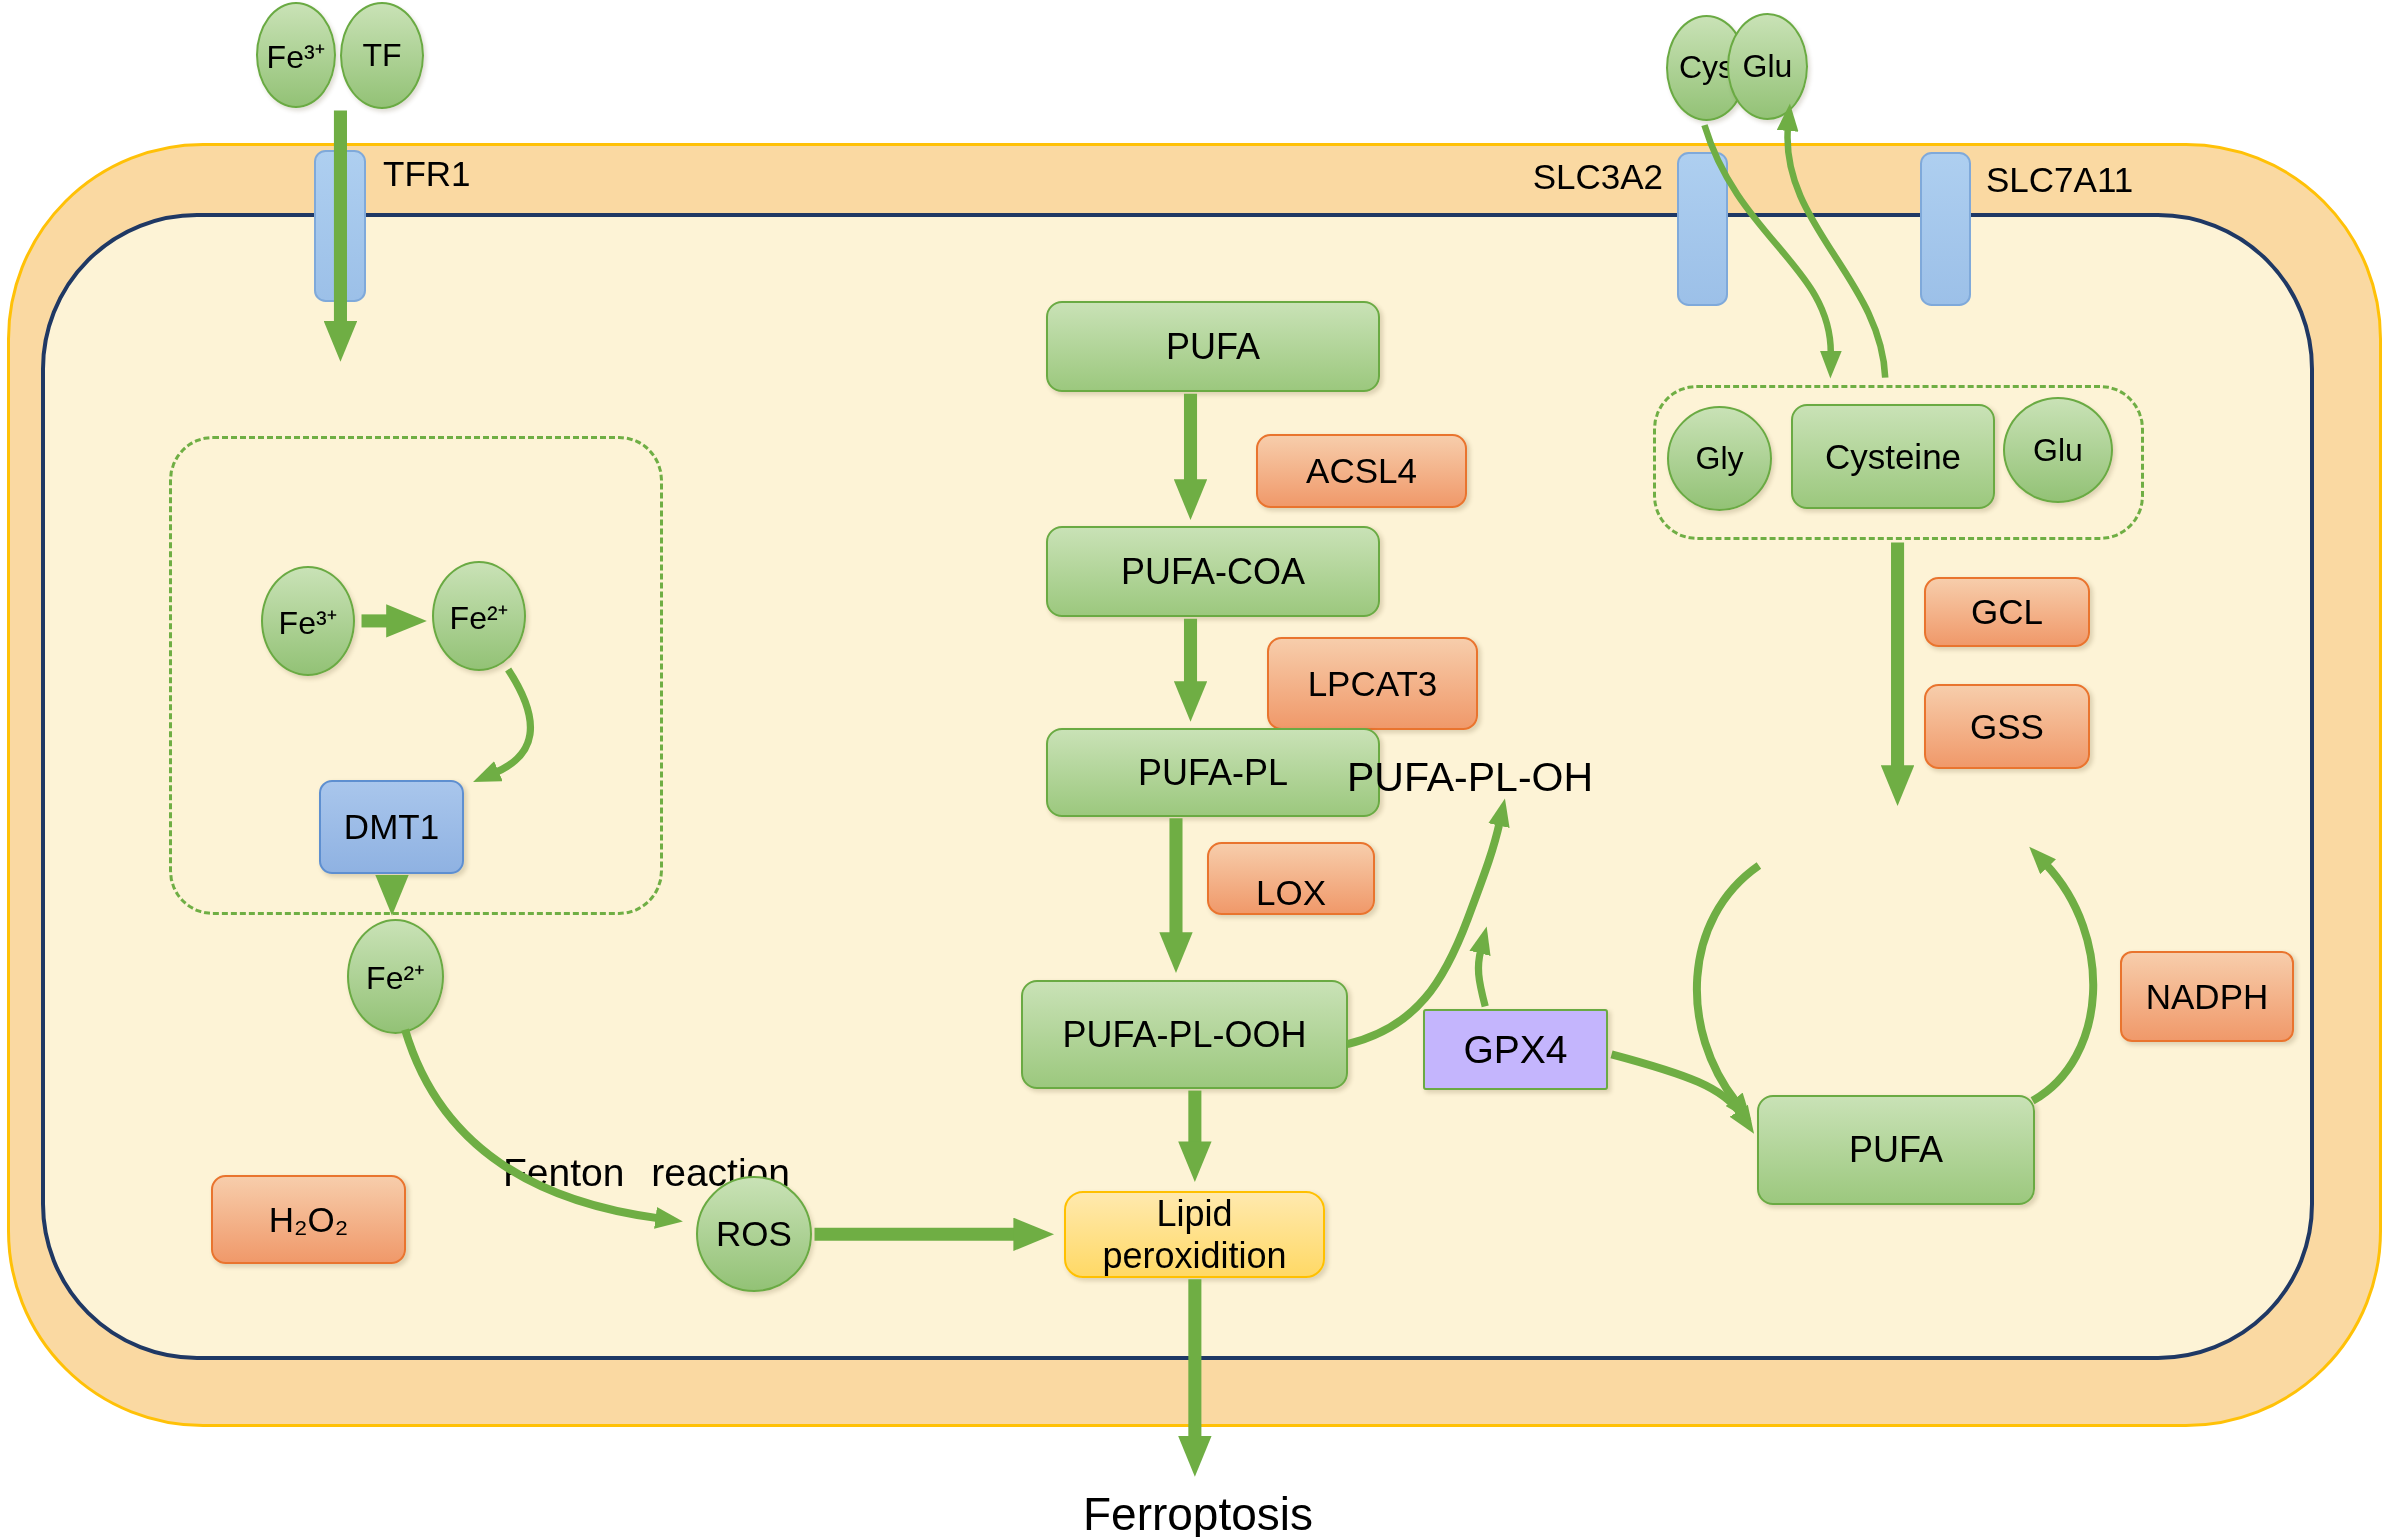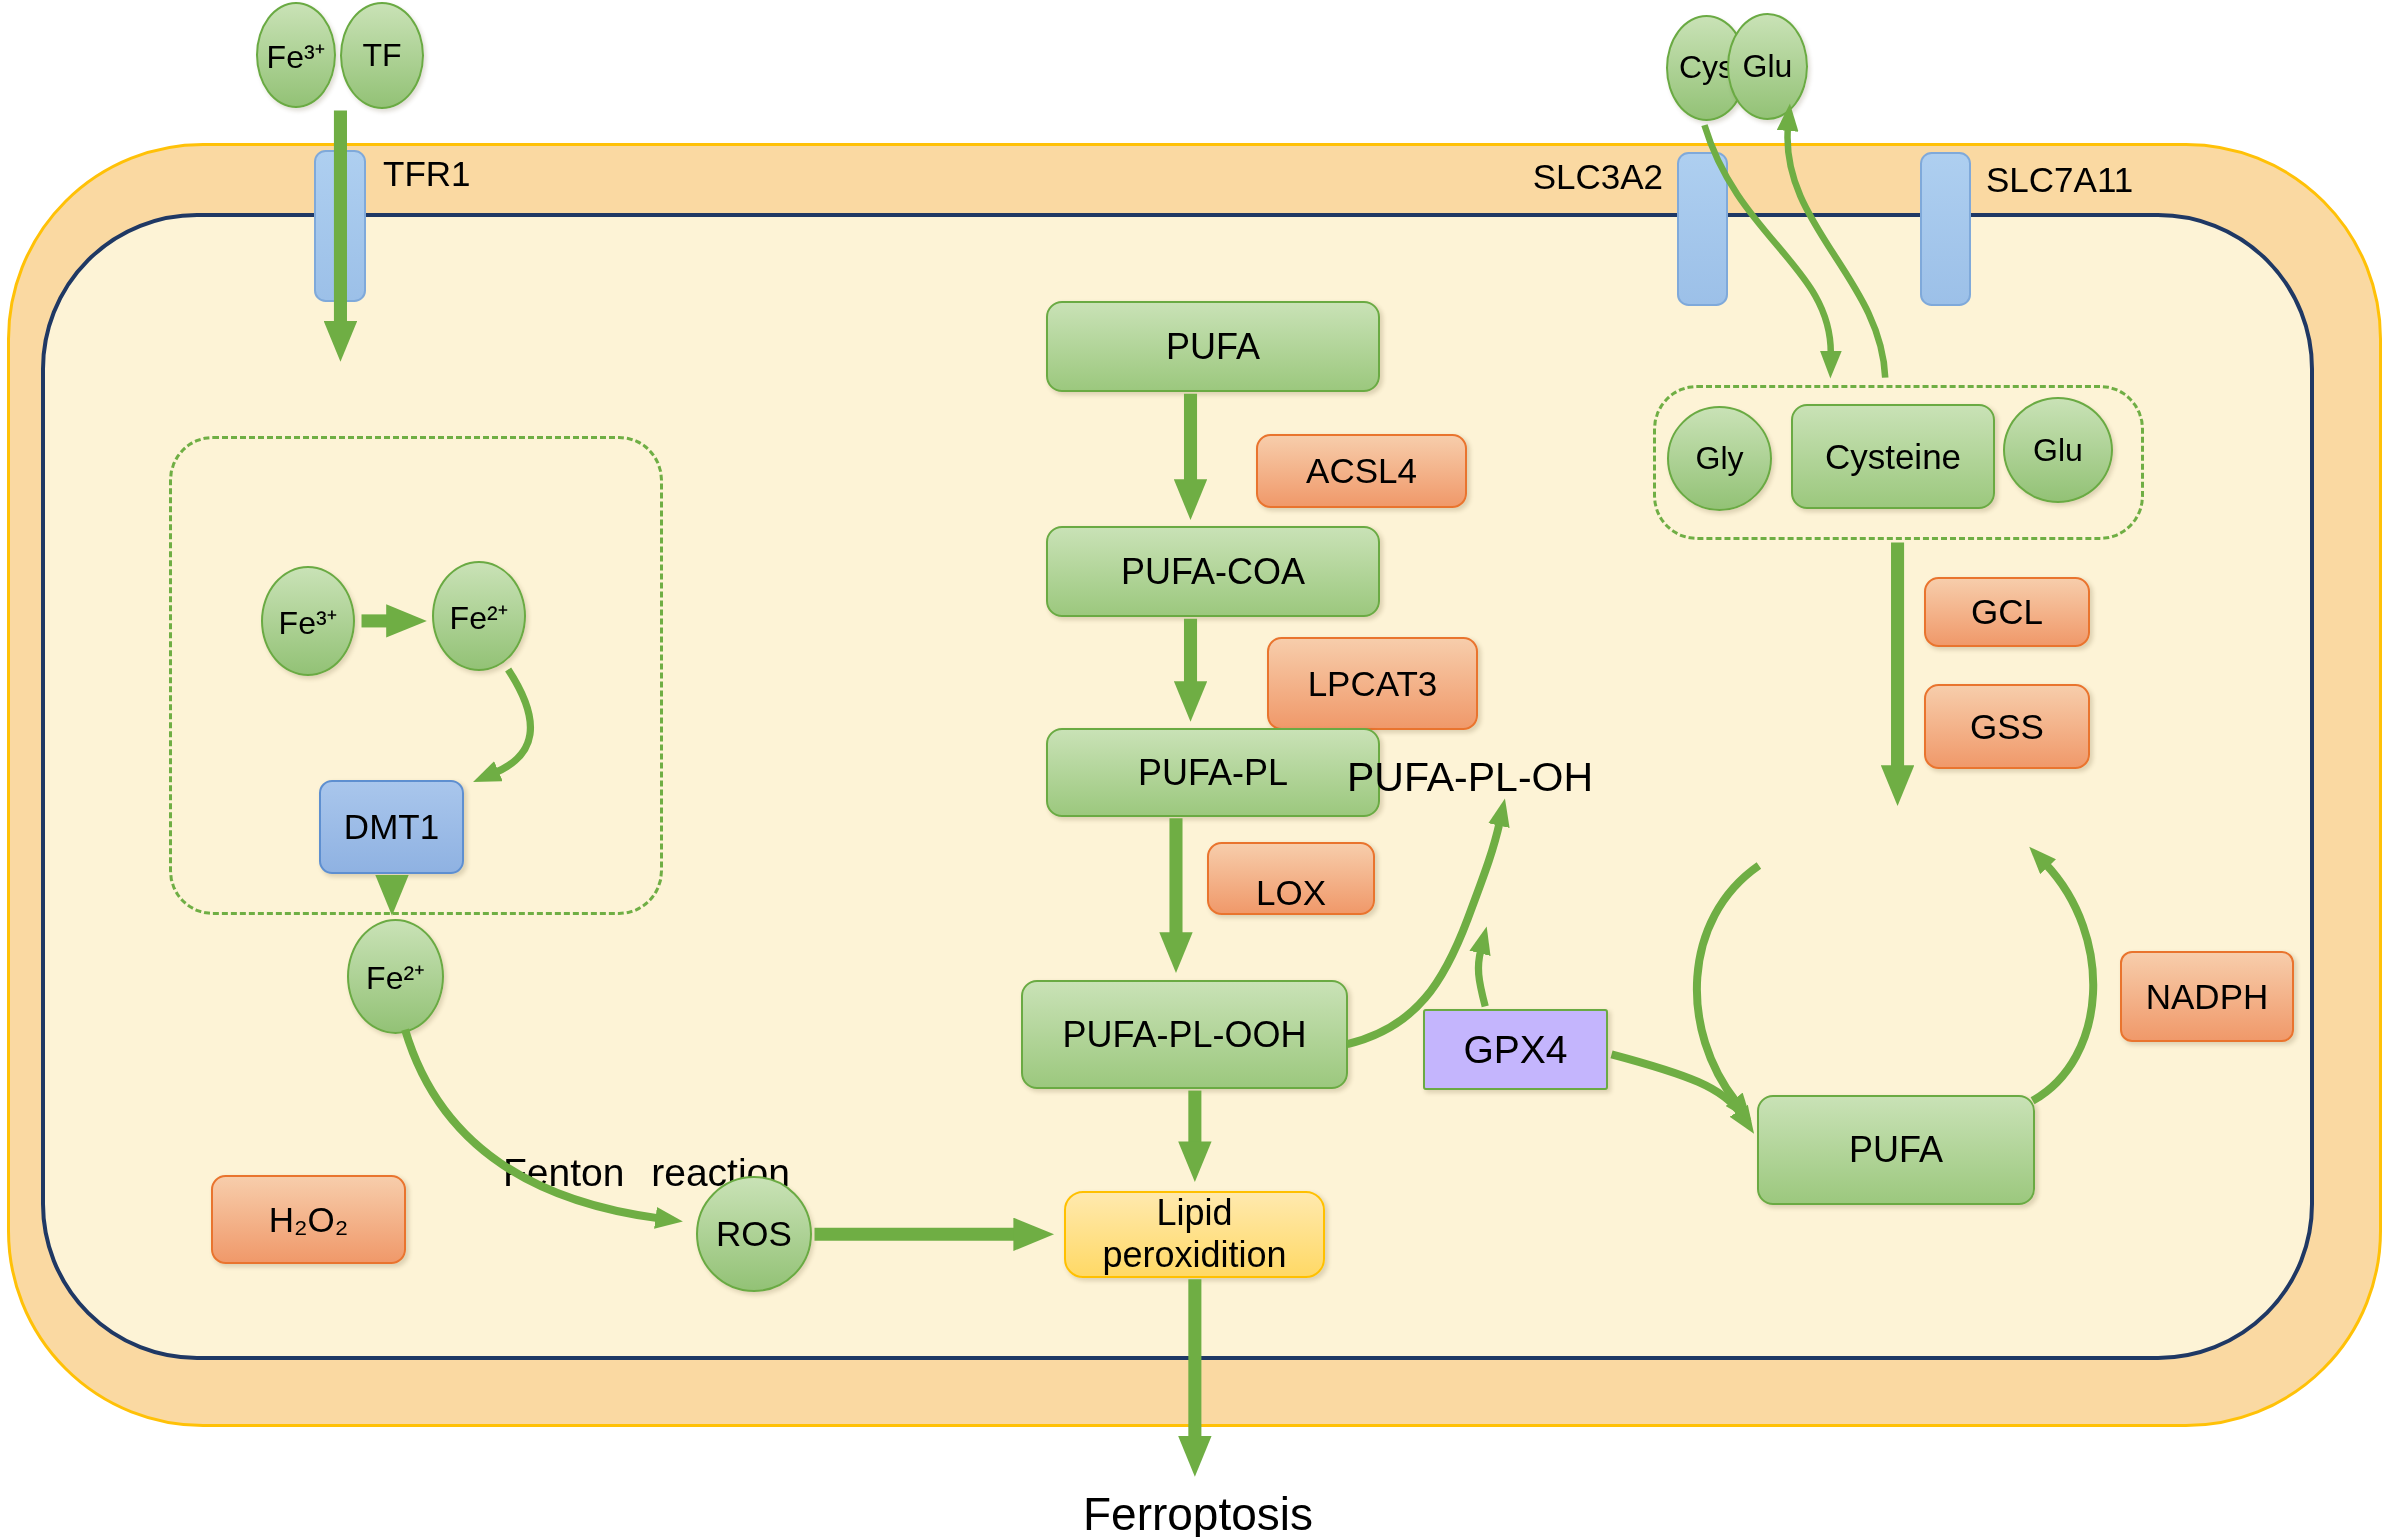--- a/index.html
+++ b/index.html
@@ -98,21 +98,21 @@
   <div class="node orange-box" style="left:1207px;top:842px;width:168px;height:73px;align-items:flex-end;">
     <span>LOX</span>
   </div>
   <div class="node green-box" style="left:1021px;top:980px;width:327px;height:109px;">
     <span>PUFA-PL-OOH</span>
   </div>
   <div class="plain-label" style="left:1347px;top:754px;font-size:41px;">PUFA-PL-OH</div>
   <div class="node white-box gpx4-top" style="left:1423px;top:1009px;width:185px;height:81px;">
     <span>GPX4</span>
   </div>
-  <div class="node amber-box" style="left:1064px;top:1191px;width:261px;height:87px;align-items:flex-end;">
+  <div class="node amber-box" style="left:1064px;top:1191px;width:261px;height:87px;">
     <span>Lipid peroxidition</span>
   </div>
   <div class="plain-label big-label" style="left:1060px;top:1487px;width:276px;text-align:center;">Ferroptosis</div>
 
   <div class="node green-ellipse" style="left:1666px;top:14.5px;width:81px;height:106px;">
     <span>Cys</span>
   </div>
   <div class="node green-ellipse" style="left:1727px;top:13px;width:81px;height:107px;">
     <span>Glu</span>
   </div>

